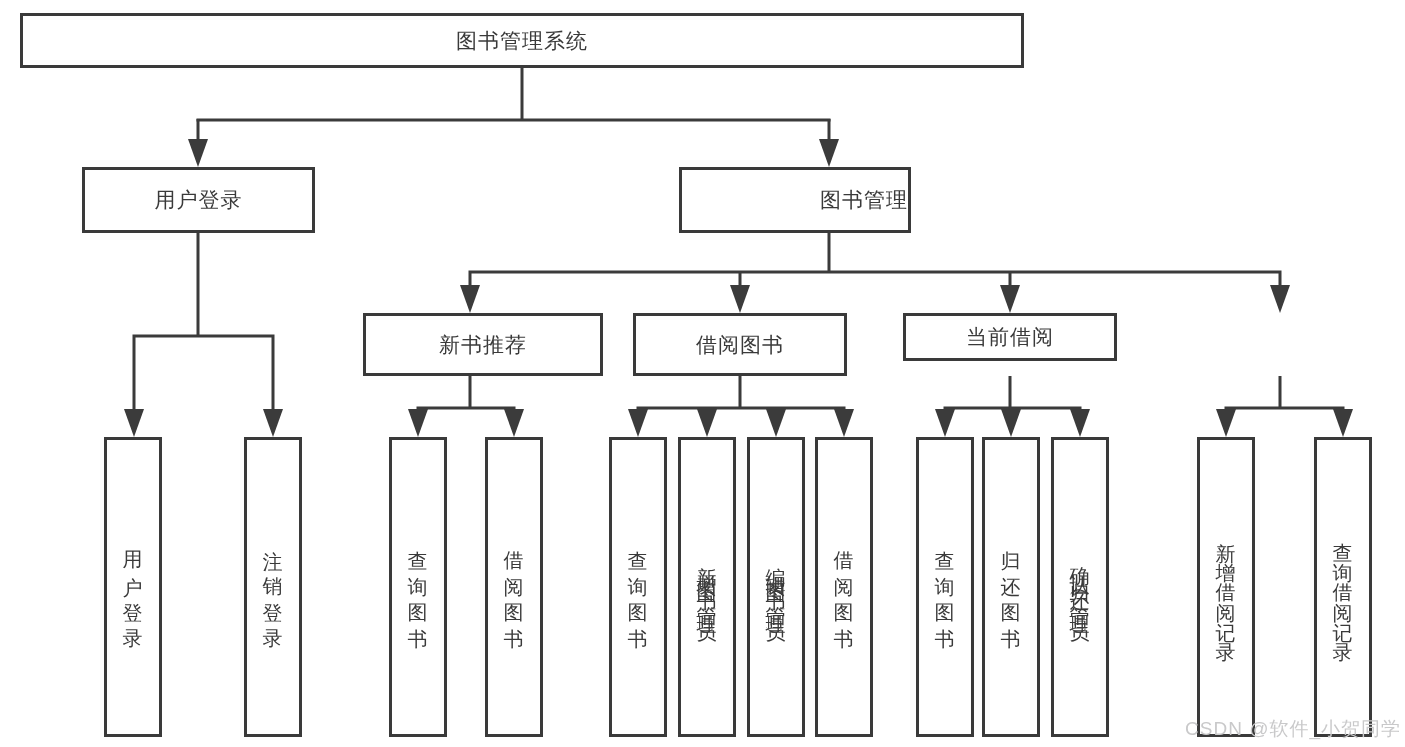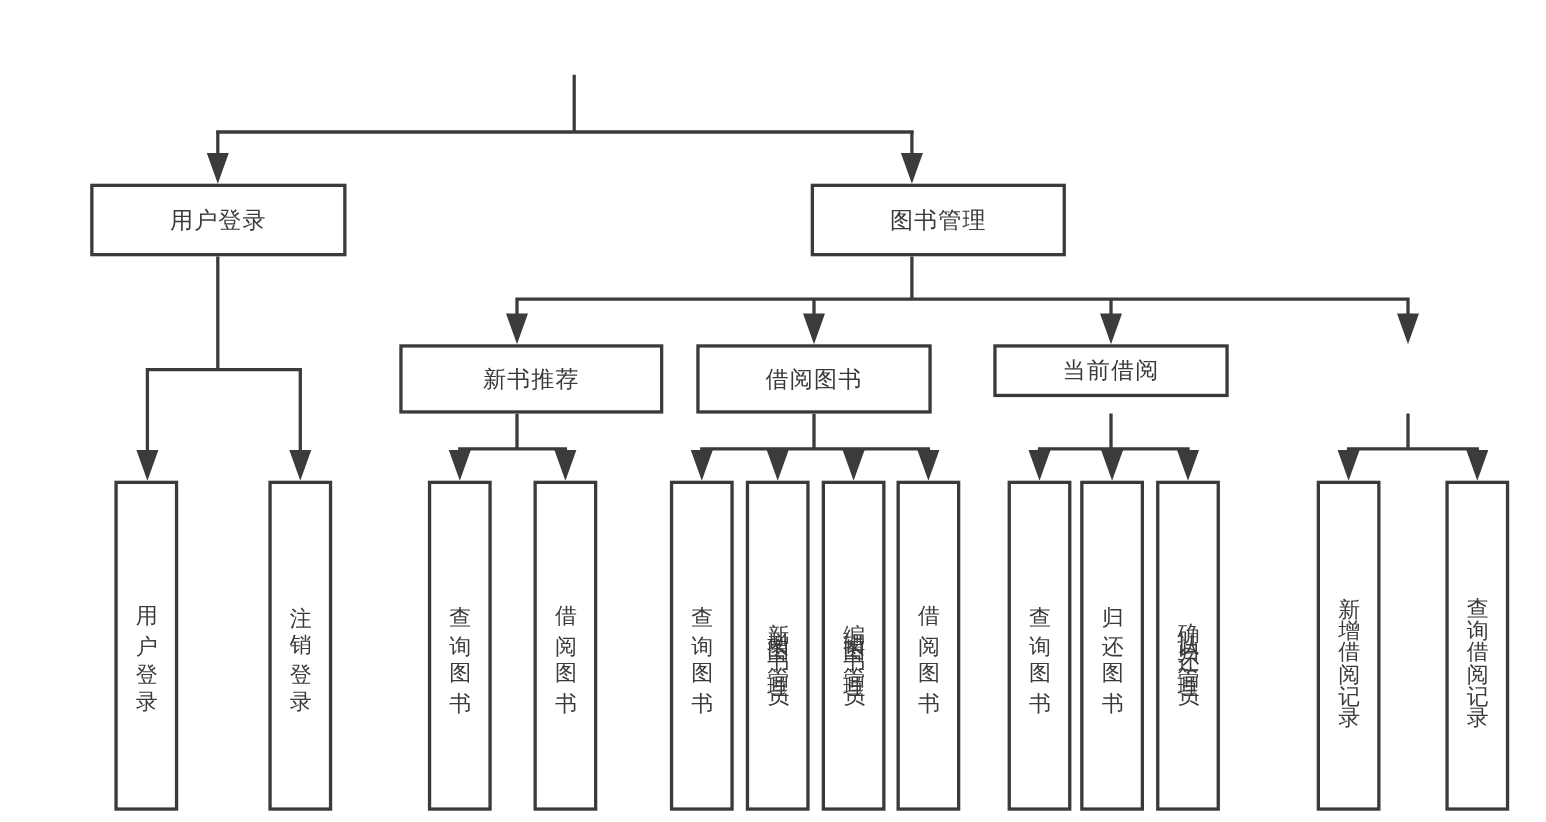--- a/index.html
+++ b/index.html
@@ -47,21 +47,21 @@
     line-height: 1;
     white-space: nowrap;
   }
   .sp-lg span { letter-spacing: 26px; }
   .sp-md span { letter-spacing: 20px; }
   .sp-sm span { letter-spacing: 8px;  }
 
   
   .n-root   { left: 20px;   top: 13px;  width: 1004px; height: 55px; }
   .n-login  { left: 82px;   top: 167px; width: 233px;  height: 66px; }
-  .n-mgmt   { left: 737px;  top: 167px; width: 232px;  height: 66px; }
+  .n-mgmt   { left: 679px;  top: 167px; width: 232px;  height: 66px; justify-content: flex-end; }
   .n-new    { left: 363px;  top: 313px; width: 240px;  height: 63px; }
   .n-borrow { left: 633px;  top: 313px; width: 214px;  height: 63px; }
   .n-cur    { left: 903px;  top: 313px; width: 214px;  height: 48px; }
   .n-rec    { left: 1172px; top: 313px; width: 216px;  height: 63px; }
 
   .leaf { top: 437px; width: 58px; height: 300px; }
   .lf0  { left: 104px; }
   .lf1  { left: 244px; }
   .lf2  { left: 389px; }
   .lf3  { left: 485px; }
@@ -129,20 +129,23 @@
       <polygon points="766,409 786,409 776,437"></polygon>
       <polygon points="834,409 854,409 844,437"></polygon>
       <polygon points="935,409 955,409 945,437"></polygon>
       <polygon points="1001,409 1021,409 1011,437"></polygon>
       <polygon points="1070,409 1090,409 1080,437"></polygon>
       <polygon points="1216,409 1236,409 1226,437"></polygon>
       <polygon points="1333,409 1353,409 1343,437"></polygon>
     </g>
   </svg>
 
+  <div class="box hbox n-root">
+    <span>图书管理系统</span>
+  </div>
 
   <div class="box hbox n-login">
     <span>用户登录</span>
   </div>
   <div class="box hbox n-mgmt">
     <span>图书管理</span>
   </div>
 
   <div class="box hbox n-new">
     <span>新书推荐</span>
@@ -187,13 +190,14 @@
   <div class="box vbox leaf lf10 sp-sm">
     <span>确认归还（管理员）</span>
   </div>
   <div class="box vbox leaf lf11 sp-md">
     <span>新增借阅记录</span>
   </div>
   <div class="box vbox leaf lf12 sp-md">
     <span>查询借阅记录</span>
   </div>
 
+  <div class="watermark">CSDN @软件_小贺同学</div>
 </div>
 
 </body></html>

